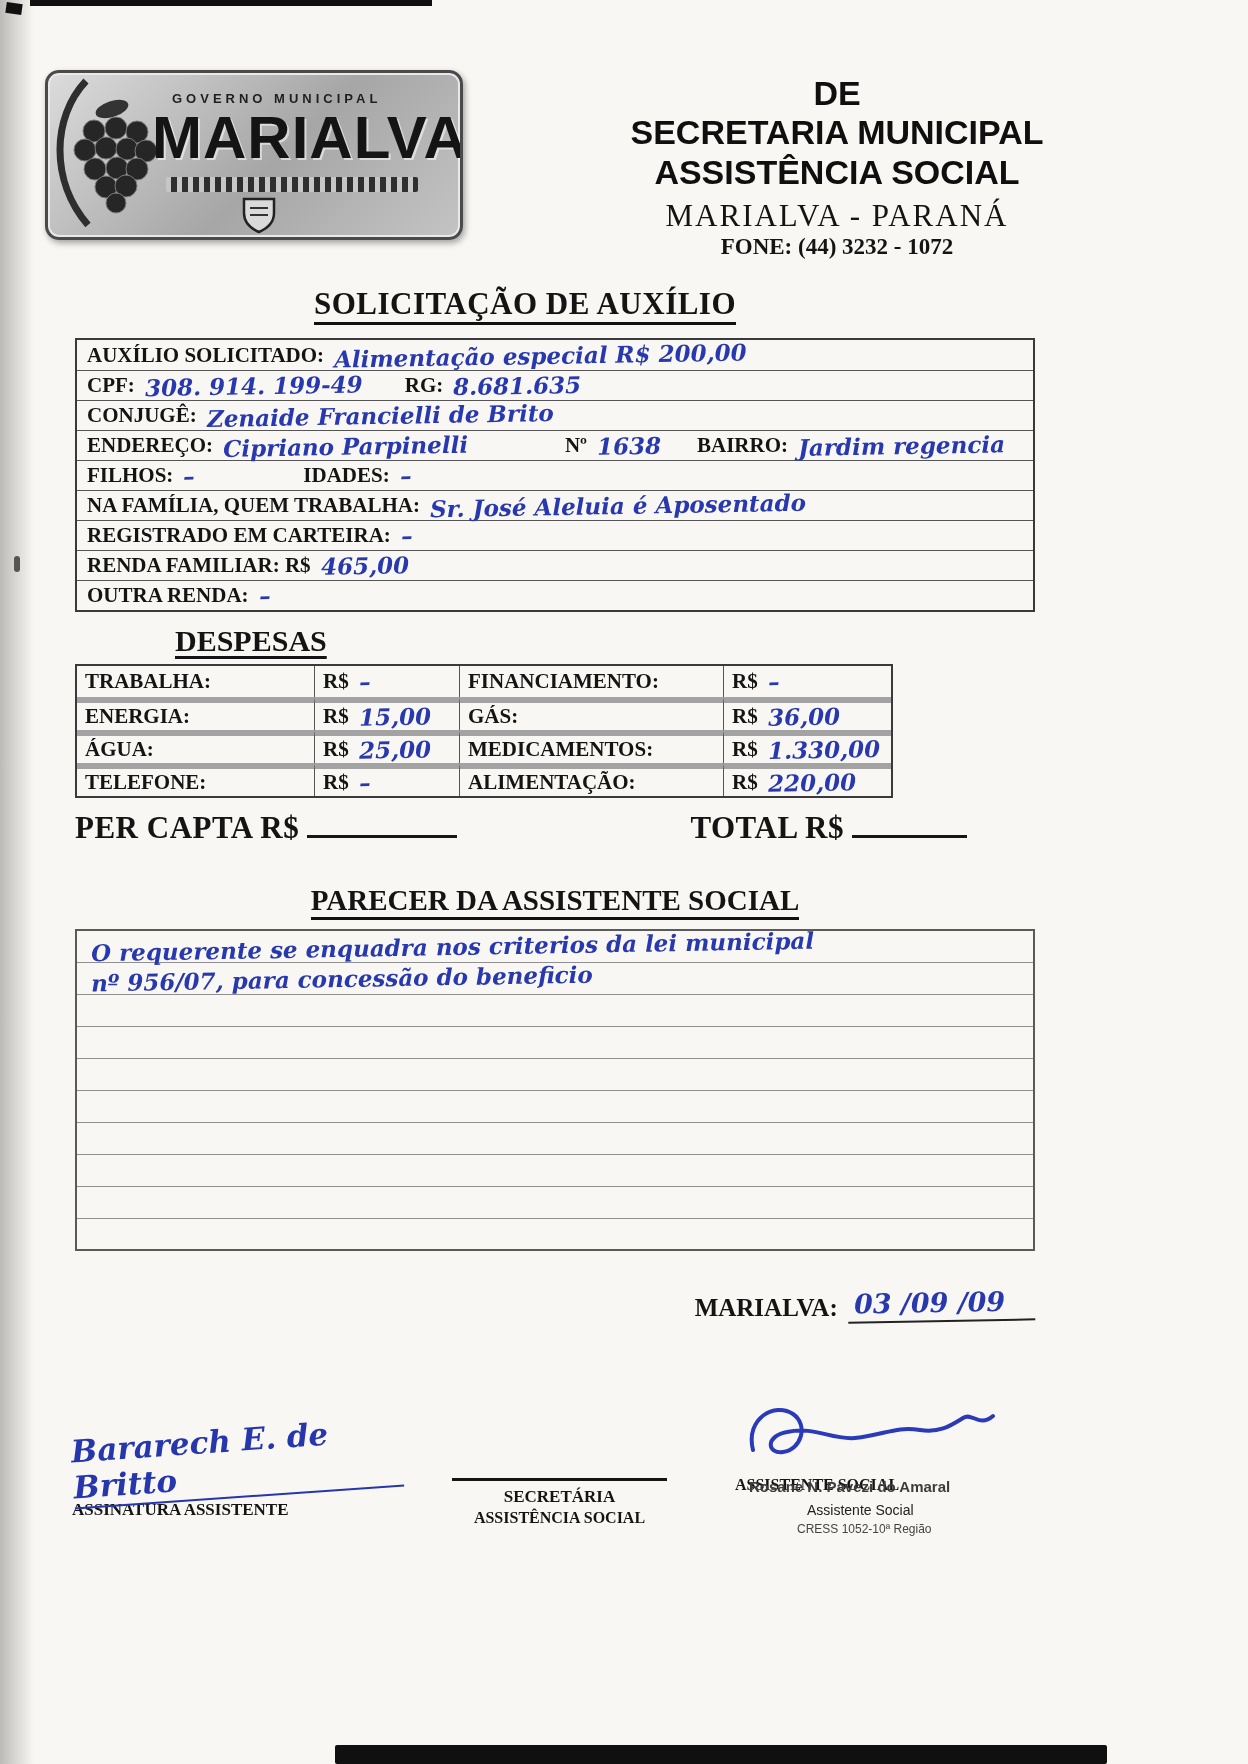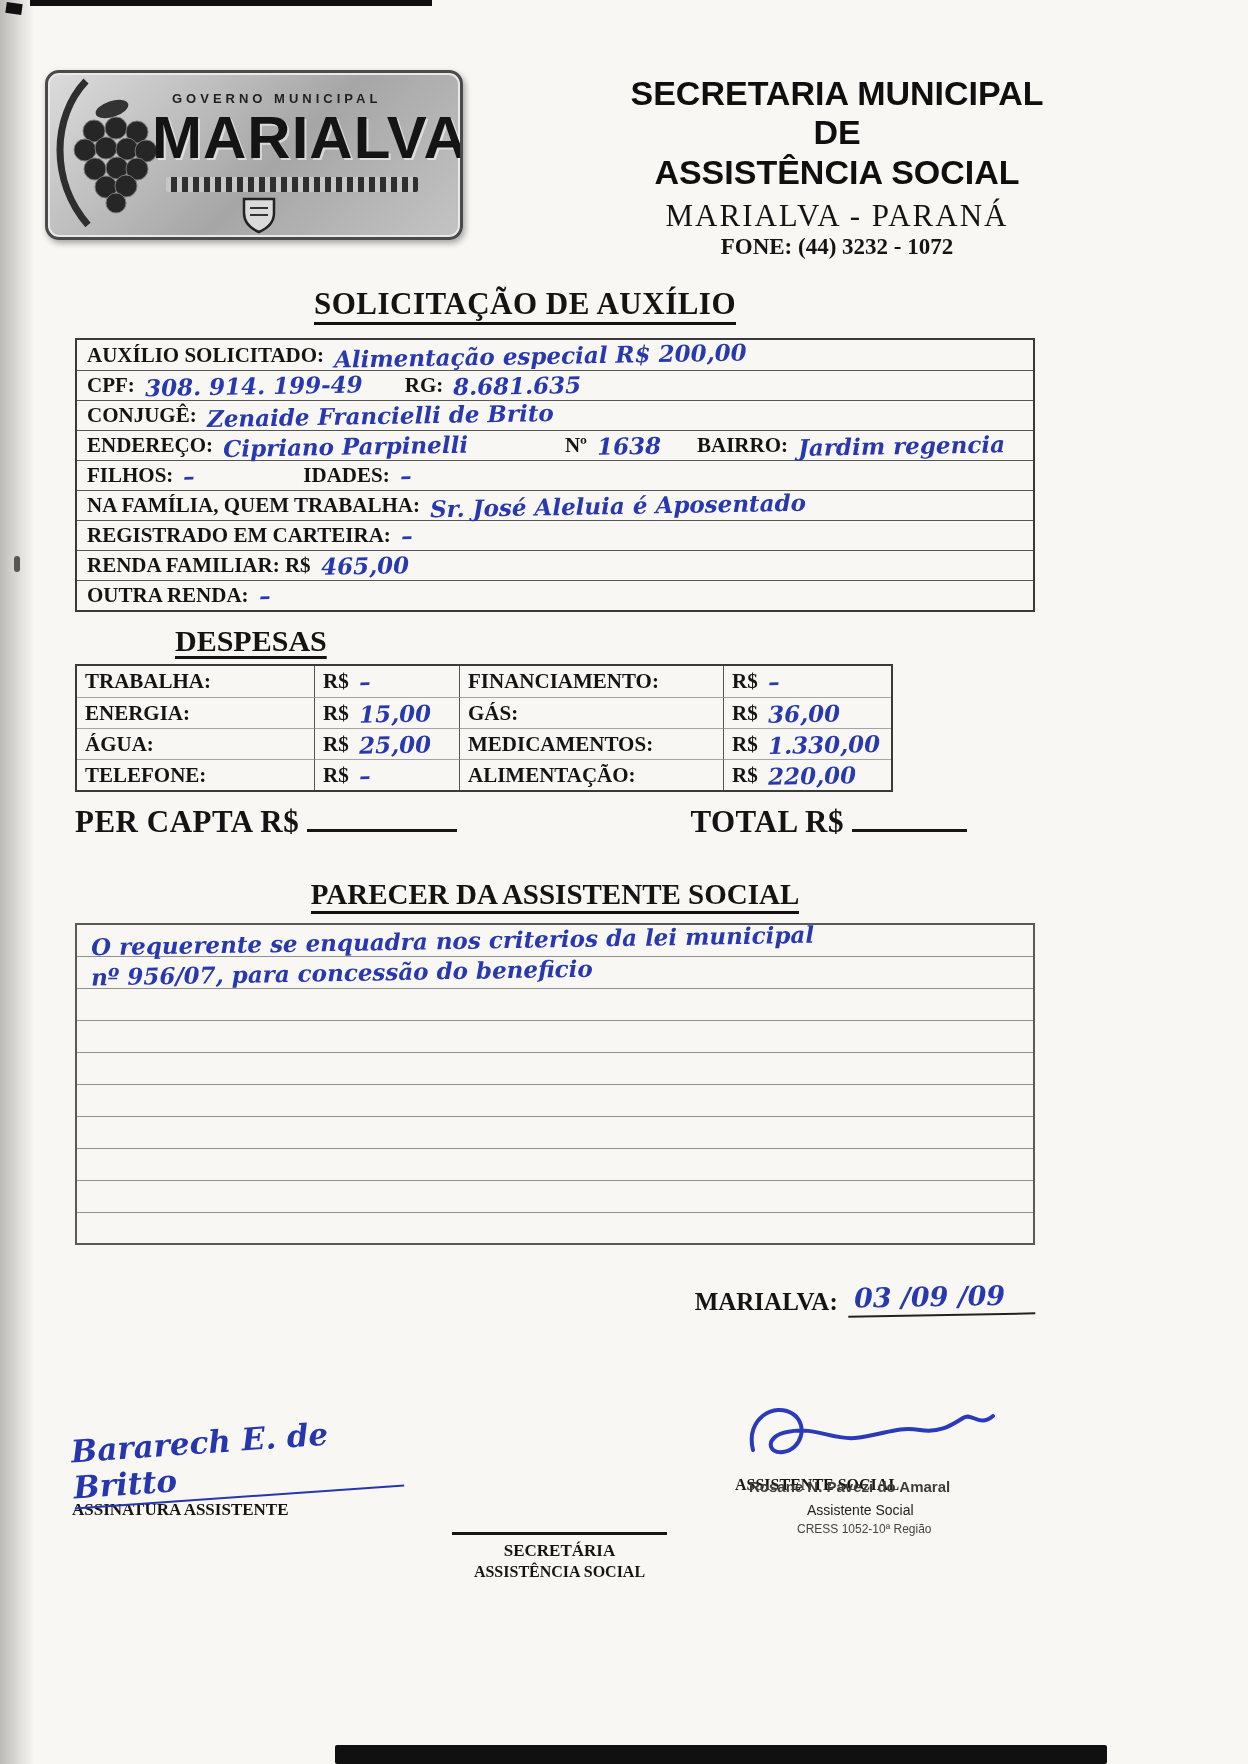--- a/index.html
+++ b/index.html
@@ -47,21 +47,21 @@
   .hand{font-family:"DejaVu Serif",serif;font-style:italic;font-weight:bold;color:#2838ae;font-size:23px;
         display:inline-block;transform:rotate(-1deg);white-space:nowrap;}
   .grow{flex:1 1 auto;}
   .vw70{flex:0 0 70px;} .vw90{flex:0 0 90px;} .vw120{flex:0 0 120px;} .vw225{flex:0 0 225px;} .vw250{flex:0 0 250px;}
   .ml40{margin-left:40px;}
 
   
   .desp-head{margin:12px 0 6px 100px;font-size:30px;font-weight:bold;text-decoration:underline;
         text-underline-offset:5px;text-decoration-thickness:3px;}
   .dtable{border:2px solid #3a3a3a;width:818px;display:grid;grid-template-columns:237px 145px 264px 168px;}
-  .dc{display:flex;align-items:center;gap:10px;min-height:31px;padding:0 8px;border-left:1px solid #555;border-top:1px solid #a3a3a3;}
+  .dc{display:flex;align-items:center;gap:10px;min-height:31px;padding:0 8px;border-left:1px solid #555;border-top:6px solid #a3a3a3;}
   .dc.c0{border-left:none;}
   .dc.r0{border-top:none;}
 
   .totals{display:flex;justify-content:space-between;margin-top:12px;align-items:flex-start;}
   .tot-lbl{font-size:31px;font-weight:bold;letter-spacing:.5px;}
   .tot-line{display:inline-block;border-bottom:3px solid #161616;height:6px;margin-left:8px;}
   .tl-left{width:150px;}
   .tl-right{width:115px;}
   .tot-right{margin-right:68px;}
 
@@ -77,21 +77,21 @@
   
   .dateline{margin-top:36px;display:flex;justify-content:flex-end;align-items:flex-end;gap:10px;}
   .date-lbl{font-size:25px;font-weight:bold;}
   .date-val{font-size:27px;border-bottom:2px solid #222;padding:0 30px 2px 6px;}
 
   
   .sig-left{position:absolute;left:72px;top:1422px;width:330px;}
   .sig-script{font-family:"DejaVu Serif",serif;font-style:italic;font-weight:bold;color:#2636ad;font-size:31px;
         transform:rotate(-4deg);display:inline-block;border-bottom:2px solid #2636ad;padding:0 14px 2px 0;}
   .sig-label{margin-top:2px;font-size:17px;font-weight:bold;}
-  .sig-center{position:absolute;left:452px;top:1532px;width:215px;text-align:center;border-top:3px solid #151515;
+  .sig-center{position:absolute;left:452px;top:1478px;width:215px;text-align:center;border-top:3px solid #151515;
         padding-top:6px;font-weight:bold;}
   .sc1{font-size:17px;}
   .sc2{font-size:16px;margin-top:2px;}
   .sig-right{position:absolute;left:735px;top:1388px;width:300px;}
   .stamp{position:relative;margin-top:-6px;height:72px;}
   .as-label{position:absolute;left:0;top:0;font-size:16px;font-weight:bold;color:#151515;}
   .stamp-name{position:absolute;left:14px;top:2px;font-family:"Liberation Sans",sans-serif;font-size:15px;
         font-weight:bold;color:#3c3c3c;white-space:nowrap;}
   .stamp-role{position:absolute;left:72px;top:26px;font-family:"Liberation Sans",sans-serif;font-size:14px;color:#222;}
   .stamp-region{position:absolute;left:62px;top:46px;font-family:"Liberation Sans",sans-serif;font-size:12px;color:#444;}
@@ -129,22 +129,22 @@
       </svg>
       <div class="logo-top">GOVERNO MUNICIPAL</div>
       <div class="logo-name">MARIALVA</div>
       <div class="logo-band"></div>
       <svg class="crest" width="42" height="40" viewBox="0 0 42 40">
         <path d="M6,4 h30 v14 c0,10 -8,16 -15,19 c-7,-3 -15,-9 -15,-19 z" fill="#dadada" stroke="#222" stroke-width="2.5"></path>
         <path d="M12,13 h18 M12,20 h18" stroke="#333" stroke-width="2"></path>
       </svg>
     </div>
     <div class="htext">
+      <div class="org">DE</div>
       <div class="org">SECRETARIA MUNICIPAL</div>
-      <div class="org">DE</div>
       <div class="org">ASSISTÊNCIA SOCIAL</div>
       <div class="city">MARIALVA - PARANÁ</div>
       <div class="phone">FONE: (44) 3232 - 1072</div>
     </div>
   </div>
 
   <div class="title-wrap">
     <span class="doc-title">SOLICITAÇÃO DE AUXÍLIO</span>
   </div>
 

